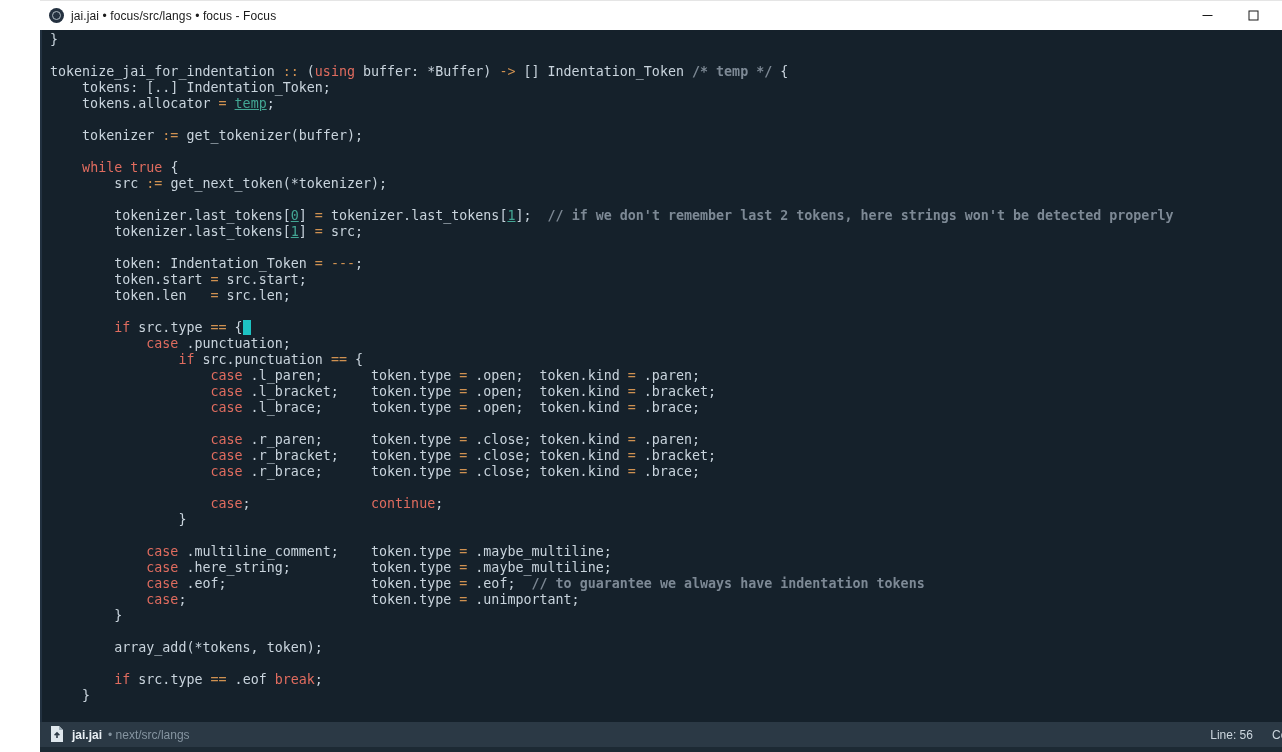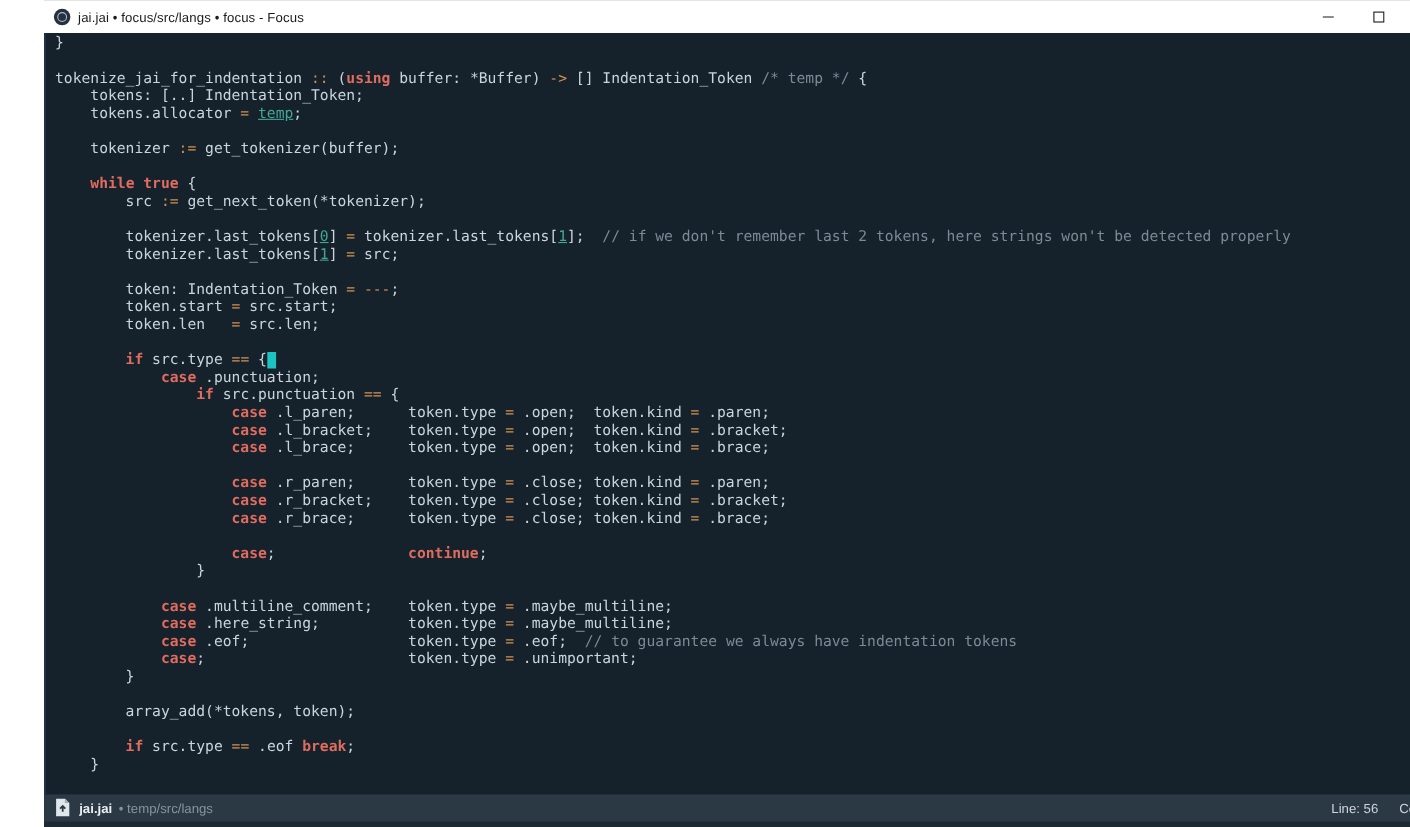--- a/index.html
+++ b/index.html
@@ -39,24 +39,24 @@
   .code-area {
     position: absolute; left: 0; top: 0; right: 14px; bottom: 0;
     padding: 2px 0 0 8px;
     font-family: "DejaVu Sans Mono", "Liberation Mono", monospace;
     font-size: 13.33px; line-height: 16px;
     color: var(--text);
     white-space: pre;
   }
   .code-line { height: 16px; white-space: pre; }
   .tok-d { color: var(--text); }
-  .tok-k { color: var(--keyword); font-weight: bold; }
+  .tok-k { color: var(--keyword); }
   .tok-o { color: var(--operator); }
   .tok-n { color: var(--value); text-decoration: underline; }
-  .tok-c { color: var(--comment); }
+  .tok-c { color: var(--comment); font-weight: bold; }
   .tok-cur { background: var(--cursor); color: var(--editor_bg); }
 
   
   .scrollbar {
     position: absolute; top: 0; right: 0; width: 14px; bottom: 0;
     background: var(--scrollbar_track);
   }
   .scrollbar-thumb {
     position: absolute; left: 0; right: 0; top: 32px; height: 88px;
     background: var(--scrollbar_thumb);
@@ -122,21 +122,21 @@
 
   <div class="statusbar">
     <span class="file-icon">
       <svg width="14" height="17" viewBox="0 0 14 17">
           <path d="M1 0 h8 l4 4 v12 h-12 z" fill="#dfe7ed"></path>
           <path d="M9 0 l4 4 h-4 z" fill="#9fadb8"></path>
           <path d="M7 12 v-5 M4.6 9.2 L7 6.8 L9.4 9.2" stroke="#2b3945" stroke-width="1.6" fill="none"></path>
         </svg>
     </span>
     <span class="status-file">jai.jai</span>
-    <span class="status-path">• temp/src/langs</span>
+    <span class="status-path">• next/src/langs</span>
     <span class="statusbar-spacer"></span>
     <span class="status-pos">
       <span>Line: 56</span>
       <span>Col: 25</span>
     </span>
   </div>
 
 </div>
 
 </body></html>

